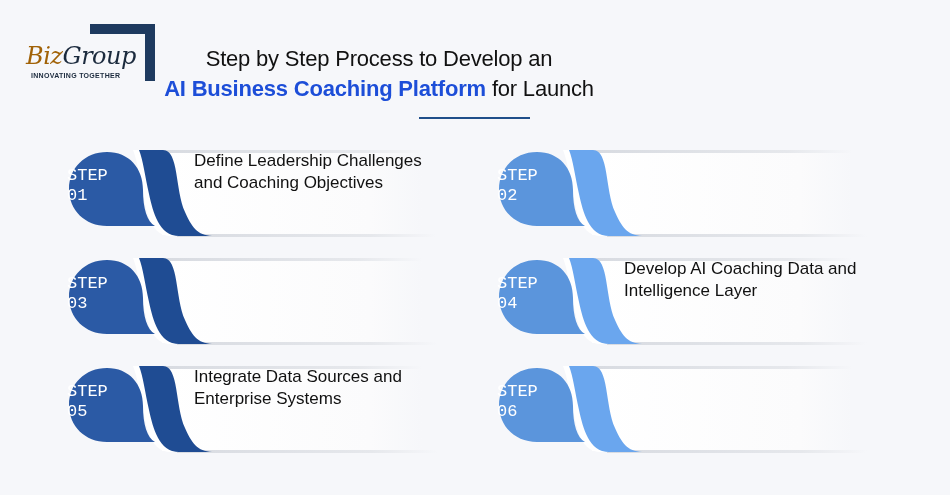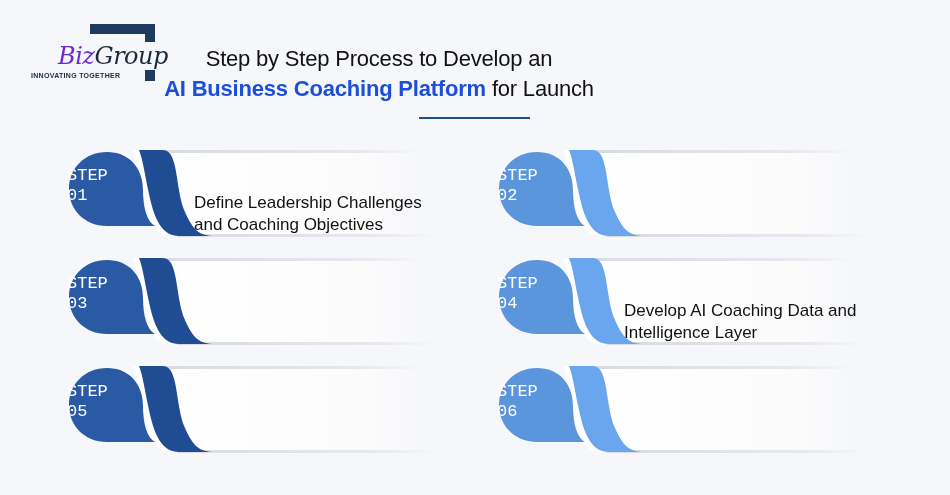--- a/index.html
+++ b/index.html
@@ -14,21 +14,21 @@
   .logo .frame {
     position: absolute; left: 90px; top: 24px; width: 65px; height: 57px;
     border: 10px solid #1e3a5f; border-left-width: 0; border-bottom-width: 0;
   }
   .logo .biz {
     position: absolute; left: 26px; top: 42px;
     font-family: "DejaVu Serif", "Liberation Serif", serif; font-style: italic;
     font-size: 24px; color: #1b2a3d; letter-spacing: -0.5px;
     background: #f6f7fa; padding-right: 2px;
   }
-  .logo .biz .b1 { color: #6d28d9; margin-left: 32px; }
+  .logo .biz .b1 { color: #a16207; }
   .logo .tag {
     position: absolute; left: 31px; top: 72px; font-size: 7px; color: #1b2a3d;
     letter-spacing: 0.3px; font-weight: bold; background: #f6f7fa; padding-right: 3px;
   }
   
   .title {
     position: absolute; left: 0; width: 758px; top: 44px; text-align: center;
     font-size: 22px; line-height: 30px; color: #111; letter-spacing: -0.2px;
   }
   .title .hl { color: #1d4ed8; font-weight: bold; }
@@ -38,21 +38,21 @@
   
   .step { position: absolute; width: 380px; height: 90px; }
   .step svg.shape { position: absolute; left: 0; top: 0; overflow: visible; }
   .step .label {
     position: absolute; left: 0; top: 16px; width: 80px; 
     color: #fff; font-size: 17px; line-height: 20px; font-family: Liberation Mono, monospace;
   }
   .step .text {
     position: absolute; left: 127px; width: 250px; color: #111;
     font-size: 17px; line-height: 22px;
-    display: flex; align-items: flex-end; height: 86px; top: 0;
+    display: flex; align-items: flex-start; height: 86px; top: 0;
   }
 </style>
 </head>
 <body>
 
 <div class="logo">
   <div class="frame"></div>
   <div class="biz"><span class="b1">Biz</span><span>Group</span></div>
   <div class="tag">INNOVATING TOGETHER</div>
 </div>
@@ -211,20 +211,23 @@
       <path d="M68 0 L96 0 C112 0 108 40 118 62 C126 80 132 86 148 86 L110 86 C86 86 82 60 78 40 C74 18 72 6 68 0 Z" fill="#1f4c93"></path>
 
       <path d="M66 0 L72 0 C76 10 78 26 82 44 C86 62 92 86 112 86 L104 86 C84 86 80 64 76 44 C72 24 70 10 66 0 Z" fill="#ffffff"></path>
 
       <path d="M40 2 C62 2 76 18 76 40 C76 58 80 72 88 76 L40 76 C18 76 2 60 2 39 C2 18 18 2 40 2 Z" fill="#2b5aa5"></path>
     </svg>
     <div class="label">
       <div>STEP</div>
       <div>05</div>
     </div>
+    <div class="text">
+      <span>Integrate Data Sources and Enterprise Systems</span>
+    </div>
   </div>
 <div class="step" id="s5" style="left:497px; top:366px;">
     <svg class="shape" width="380" height="90" viewBox="0 0 380 90">
       <defs>
         <linearGradient id="fade5" x1="0" x2="1" y1="0" y2="0">
           <stop offset="0" stop-color="#d8dbe1"></stop>
           <stop offset="0.75" stop-color="#e6e8ec"></stop>
           <stop offset="1" stop-color="#f6f7fa"></stop>
         </linearGradient>
         <linearGradient id="card5" x1="0" x2="1" y1="0" y2="0">

